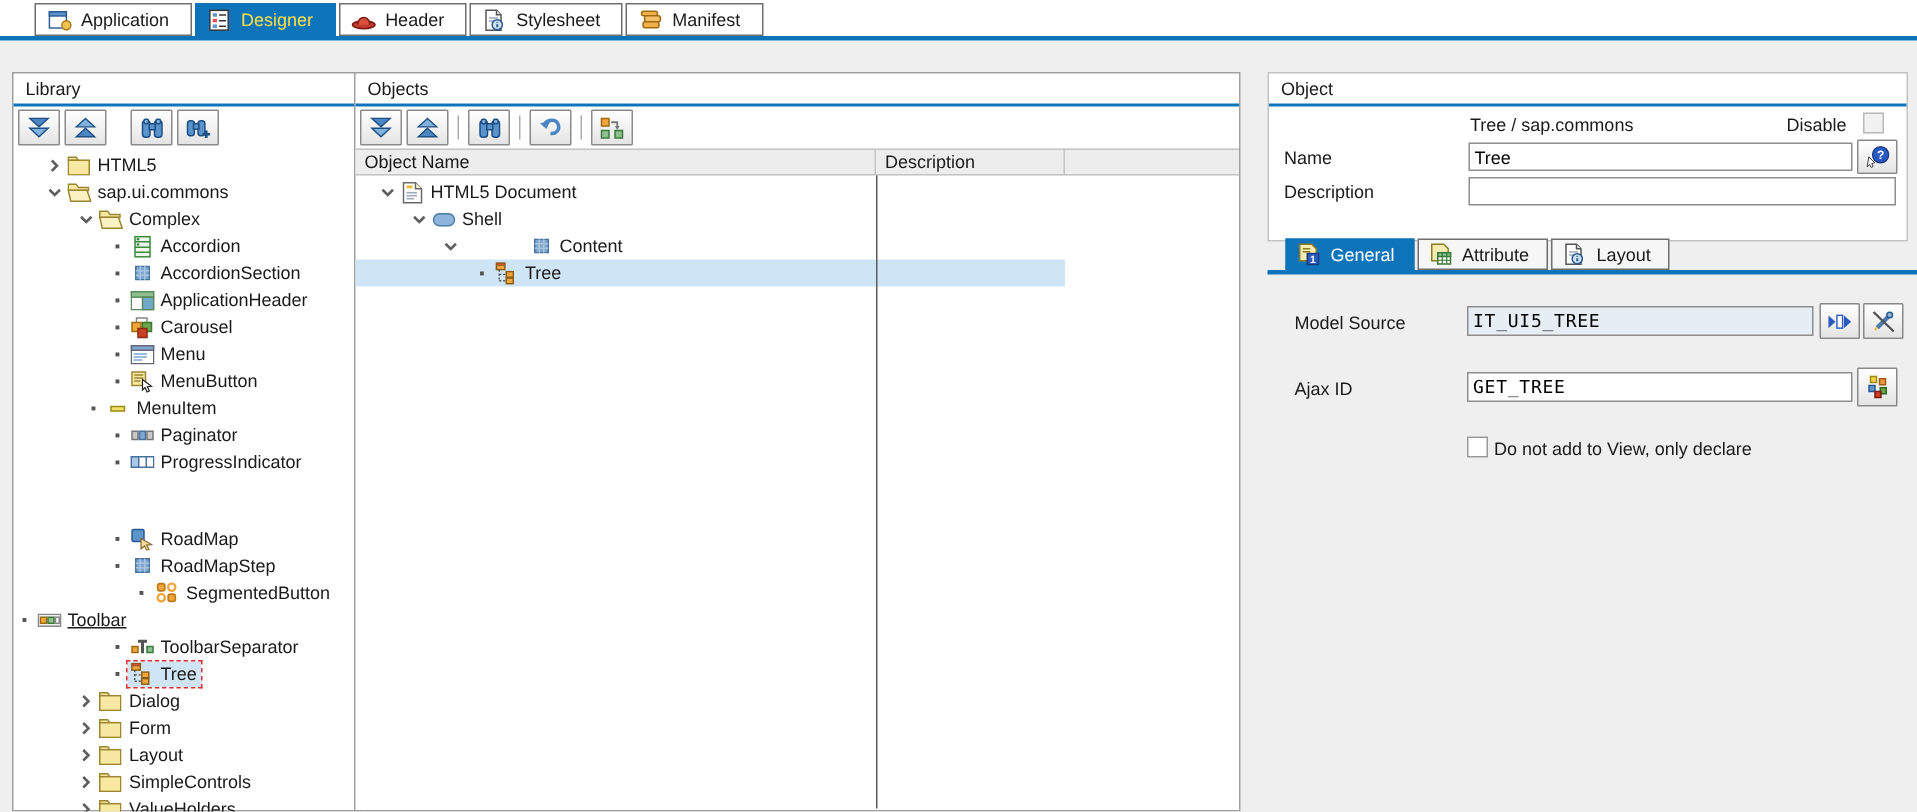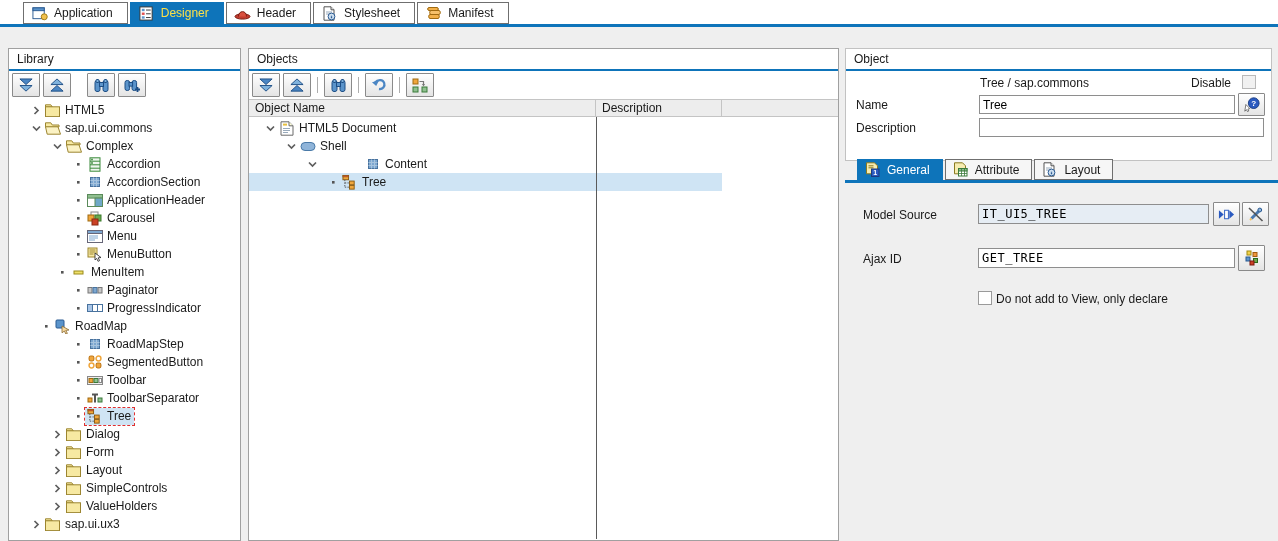--- a/index.html
+++ b/index.html
@@ -12,21 +12,21 @@
   
   .topbar{position:absolute;top:0;left:0;right:0;height:27px;background:#ffffff;}
   #top-tabs{position:absolute;top:2px;left:23px;display:flex;gap:2px;height:22px;}
   .ttab{display:flex;align-items:center;gap:6px;padding:0 14px 0 7px;
         border:1px solid #6f6f6f;background:#fff;height:22px;box-sizing:border-box;cursor:default;}
   .ttab.active{background:#0e74ba;border-color:#0e74ba;color:#fde047;}
   .topline{position:absolute;top:24px;left:0;right:0;height:3px;background:#0e74ba;}
   
   .panel{position:absolute;top:48px;bottom:0;background:#fff;border:1px solid #a0a0a0;box-sizing:border-box;}
   #library-panel{left:8px;width:233px;}
-  #objects-panel{left:248px;width:591px;}
+  #objects-panel{left:236px;width:591px;}
   .ptitle{height:20px;line-height:20px;padding:0 8px;font-size:12px;}
   .punderline{height:2px;background:#0e74ba;}
   .ptoolbar{display:flex;align-items:center;padding:2px 3px;height:28px;box-sizing:border-box;gap:3px;}
   .tbtn{width:28px;height:24px;border:1px solid #8a8a8a;border-radius:1px;
         background:linear-gradient(#ffffff,#e4e4e4);display:flex;align-items:center;justify-content:center;padding:0;}
   .tsep{width:1px;height:16px;background:#adadad;margin:0 3px;}
   .tgap{width:10px;}
   
   .ohead{display:flex;height:18px;background:#ededed;border-top:1px solid #c4c4c4;
          border-bottom:1px solid #c4c4c4;box-sizing:border-box;}
@@ -382,21 +382,21 @@
           <span class="icn">
             <svg width="16" height="10" viewBox="0 0 16 10">
               <rect x="0.5" y="1.5" width="15" height="7" fill="#fff" stroke="#48729e"></rect>
               <rect x="0.5" y="1.5" width="5" height="7" fill="#a9c6e8" stroke="#48729e"></rect>
               <path d="M10.5 1.5 v7" stroke="#48729e"></path>
             </svg>
           </span>
           <span class="tlabel">ProgressIndicator</span>
         </span>
       </div>
-      <div class="trow" style="padding-left: 30px;">
+      <div class="trow" style="padding-left: 62px; margin-top: 33px;">
         <span class="chev">
           <svg width="5" height="5" viewBox="0 0 5 5">
             <rect x="1" y="1" width="2.6" height="2.6" fill="#555"></rect>
           </svg>
         </span>
         <span class="selwrap">
           <span class="icn">
             <svg width="15" height="15" viewBox="0 0 15 15">
               <rect x="1" y="1" width="8" height="8" rx="1" fill="#5b94cb" stroke="#2a5a92"></rect>
               <polygon points="7,7 14,11 10.8,11.4 12.4,14.4 10.8,15 9.4,12 7,13.8" fill="#f7d9a0" stroke="#8a6a30" stroke-width="0.8"></polygon>
@@ -414,39 +414,39 @@
         <span class="selwrap">
           <span class="icn">
             <svg width="10" height="10" viewBox="0 0 10 10">
               <rect x="0.5" y="0.5" width="9" height="9" fill="#7da7d0" stroke="#48729e"></rect>
               <path d="M0.5 3.5 h9 M0.5 6.5 h9 M3.5 0.5 v9 M6.5 0.5 v9" stroke="#a8c4de"></path>
             </svg>
           </span>
           <span class="tlabel">RoadMapStep</span>
         </span>
       </div>
-      <div class="trow" style="padding-left: 62px;">
+      <div class="trow" style="padding-left: 62px; justify-content: center;">
         <span class="chev">
           <svg width="5" height="5" viewBox="0 0 5 5">
             <rect x="1" y="1" width="2.6" height="2.6" fill="#555"></rect>
           </svg>
         </span>
         <span class="selwrap">
           <span class="icn">
             <svg width="14" height="14" viewBox="0 0 13 13">
               <rect x="1" y="1" width="4.5" height="4.5" rx="1.5" fill="#f0a63c" stroke="#c07818"></rect>
               <rect x="7.5" y="1" width="4.5" height="4.5" rx="2.2" fill="#fff" stroke="#f0a63c" stroke-width="1.4"></rect>
               <rect x="1" y="7.5" width="4.5" height="4.5" rx="2.2" fill="#fff" stroke="#f0a63c" stroke-width="1.4"></rect>
               <rect x="7.5" y="7.5" width="4.5" height="4.5" rx="1.5" fill="#f0a63c" stroke="#c07818"></rect>
             </svg>
           </span>
           <span class="tlabel">SegmentedButton</span>
         </span>
       </div>
-      <div class="trow" style="padding-left: 62px;">
+      <div class="trow" style=" text-decoration: underline;">
         <span class="chev">
           <svg width="5" height="5" viewBox="0 0 5 5">
             <rect x="1" y="1" width="2.6" height="2.6" fill="#555"></rect>
           </svg>
         </span>
         <span class="selwrap">
           <span class="icn">
             <svg width="16" height="9" viewBox="0 0 16 9">
               <rect x="0.5" y="0.5" width="15" height="8" fill="#eee" stroke="#888"></rect>
               <rect x="2" y="2.5" width="4" height="4" fill="#f0a63c" stroke="#a06a10"></rect>

